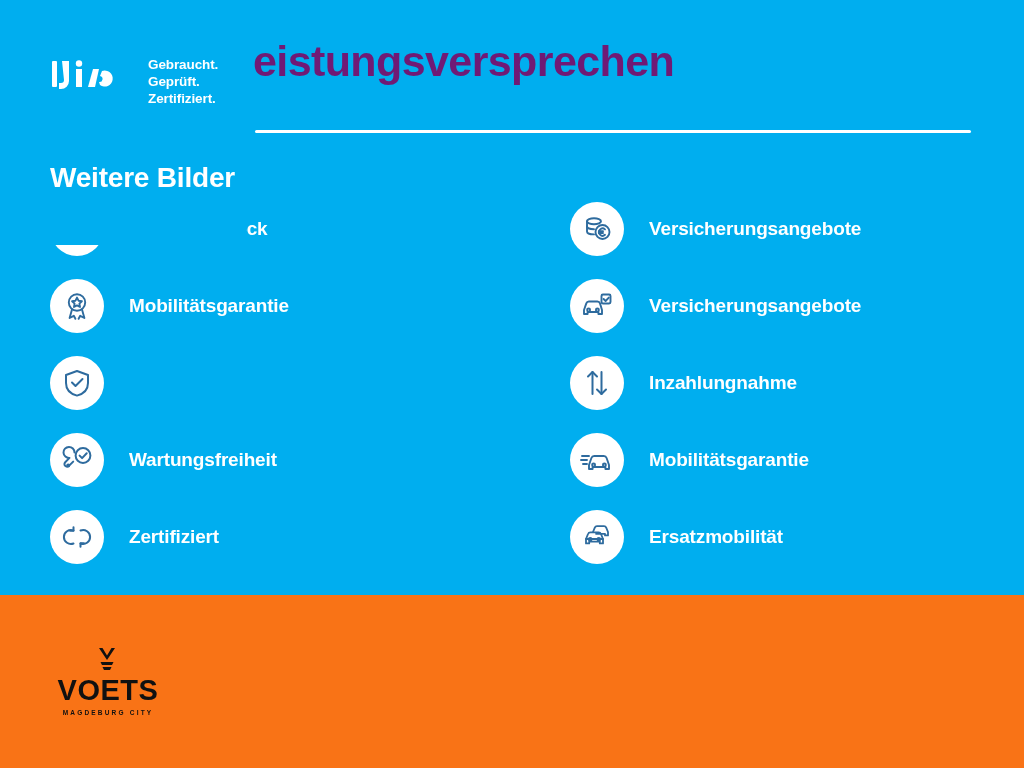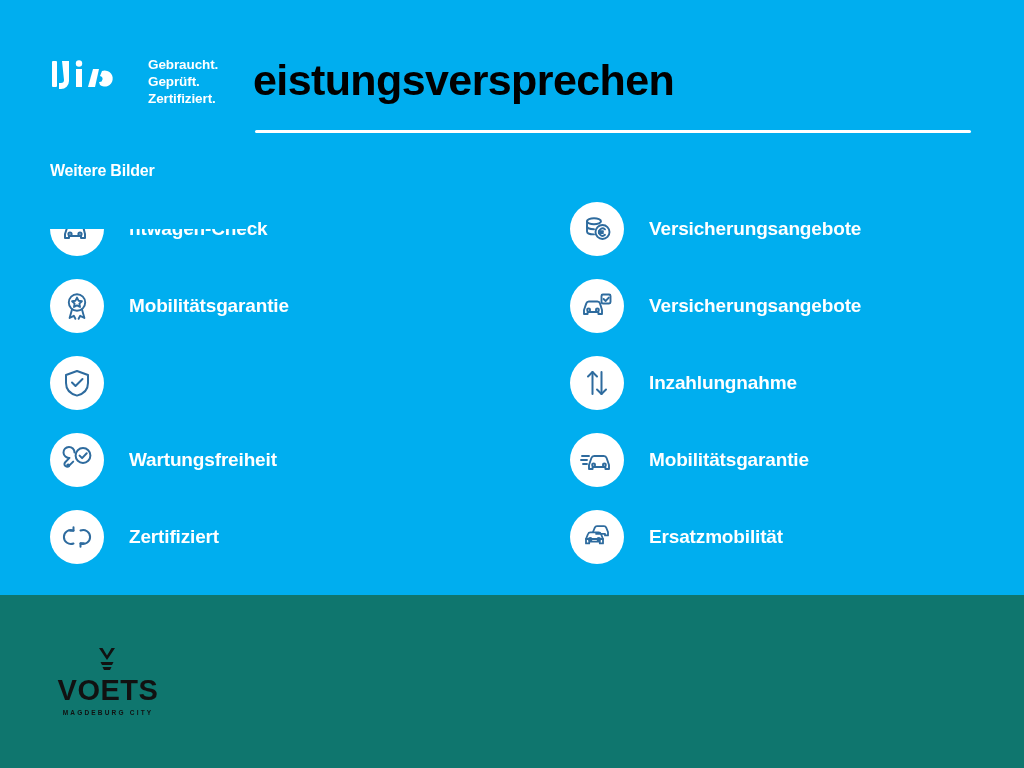--- a/index.html
+++ b/index.html
@@ -30,22 +30,22 @@
     position:relative;width:88px;height:52px;flex:0 0 auto;
   }
   .brand-mark svg{display:block;width:88px;height:52px;}
   .brand-claim{
     color:#ffffff;font-size:13.5px;font-weight:bold;line-height:1.26;
     letter-spacing:-0.1px;white-space:nowrap;
   }
   .brand-claim span{display:block;}
 
   .page-title{
-    position:absolute;left:253px;top:59px;
-    color:#000000;
+    position:absolute;left:253px;top:40px;
+    color:#701a75;
     font-size:43px;font-weight:bold;line-height:1;
     letter-spacing:-0.6px;white-space:nowrap;
   }
   .title-divider{
     position:absolute;left:255px;top:130px;width:716px;height:3px;
     background:#ffffff;border-radius:2px;
   }
 
   
   .columns{position:absolute;left:0;top:190px;width:1024px;height:390px;}
@@ -70,30 +70,30 @@
     white-space:nowrap;
   }
 
   
   .overlay-notice{
     position:absolute;left:50px;top:160px;
     width:196px;
     padding:0 0 48px 0;
     background:#00AEEF;
     color:#ffffff;
-    font-size:16px;font-weight:bold;line-height:1.32;
+    font-size:28px;font-weight:bold;line-height:1.32;
     letter-spacing:-0.2px;
     z-index:6;
   }
   .overlay-notice span{display:block;}
 
   
   .footer{
     position:absolute;left:0;top:595px;width:1024px;height:173px;
-    background:#0f766e;
+    background:#f97316;
   }
   .dealer-logo{
     position:absolute;left:50px;top:52px;
     width:116px;height:76px;
     display:flex;flex-direction:column;align-items:center;
   }
   .dealer-mark{width:40px;height:26px;margin-bottom:3px;}
   .dealer-mark svg{display:block;width:40px;height:26px;}
   .dealer-name{
     color:#111111;font-size:29px;font-weight:bold;line-height:1;

